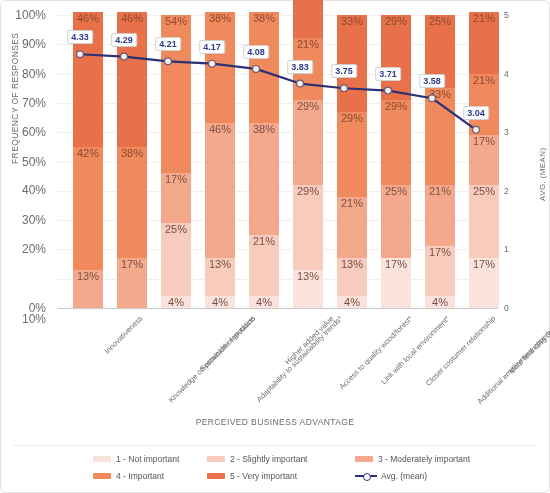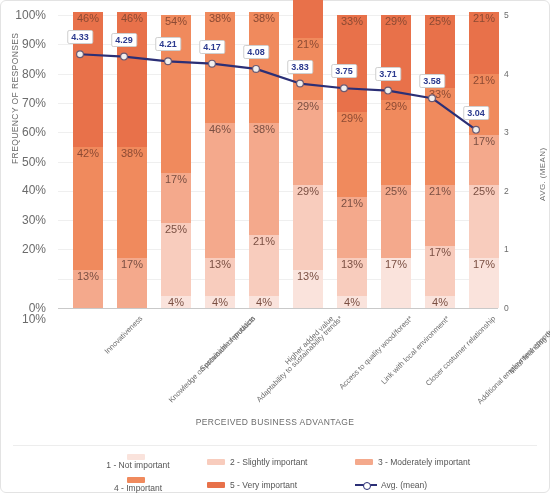--- a/index.html
+++ b/index.html
@@ -126,21 +126,21 @@
   }
   .legrow{
     display:flex;
     margin-bottom:7px;
   }
   .legitem{
     display:flex;align-items:center;
     font-size:8.5px;color:#555;
     white-space:nowrap;
   }
-  .legitem:nth-child(1){width:170px;padding-left:80px;box-sizing:border-box;flex-direction:column;}
+  .legitem:nth-child(1){width:170px;padding-left:80px;box-sizing:border-box;}
   .legitem:nth-child(2){width:148px;padding-left:24px;}
   .legitem:nth-child(3){width:180px;}
   .swatch{
     width:18px;height:6px;
     border-radius:1px;
     margin-right:5px;
     flex:none;
   }
   .legline{
     width:22px;height:10px;

